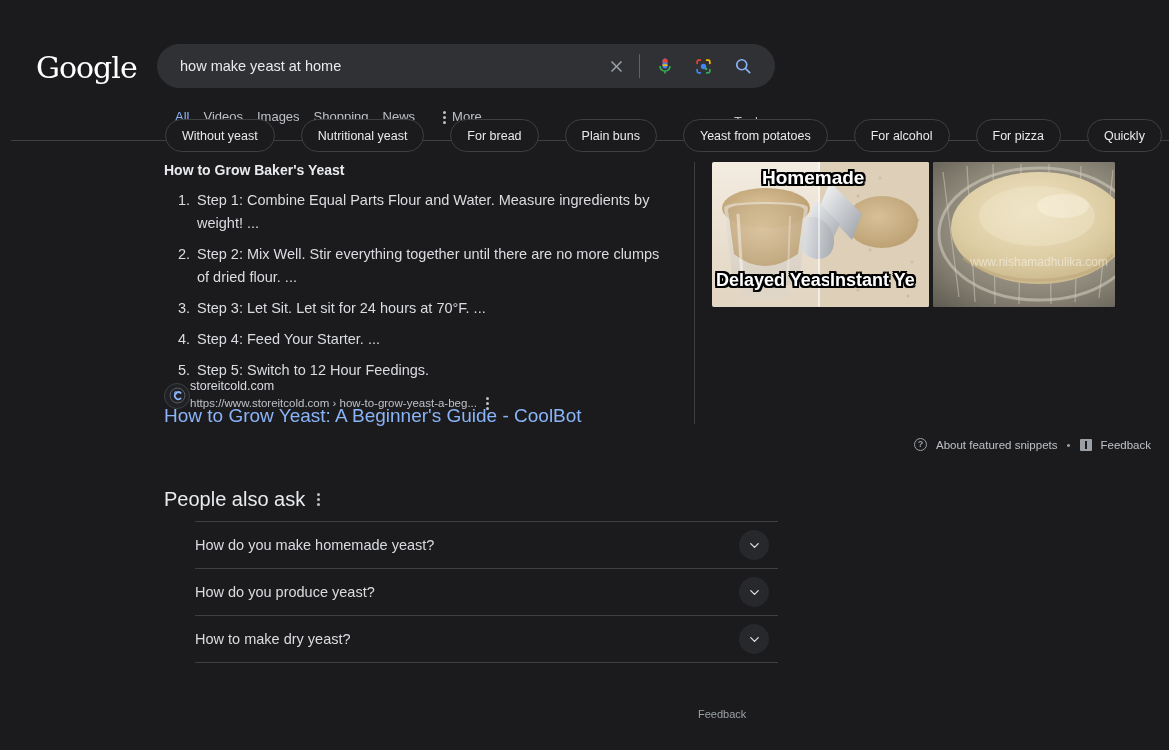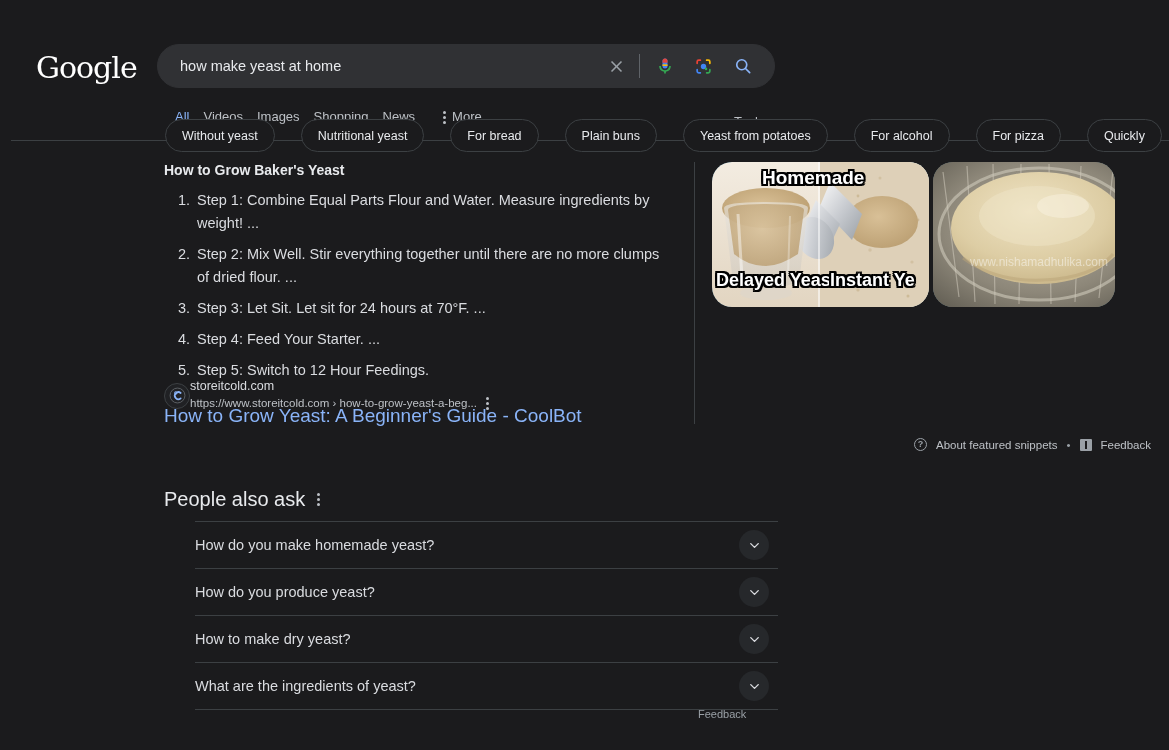--- a/index.html
+++ b/index.html
@@ -146,21 +146,21 @@
     font-size: 19px; color: #8ab4f8; cursor: pointer;
     line-height: 25px; text-decoration: none;
   }
 
   
   .imgrow {
     position: absolute; left: 712px; top: 162px;
     display: flex; gap: 4px;
   }
   .thumb {
-    width: 217px; height: 145px; border-radius: 20px;
+    width: 217px; height: 145px; border-radius: 2px;
     overflow: hidden; position: relative; cursor: pointer;
     background: #0c4a6e;
   }
   .thumb.t2 { width: 182px; }
 
   .capt {
     position: absolute; color: #fff; font-weight: bold;
     font-family: "Liberation Sans", sans-serif;
     text-shadow:
       -2px -2px 0 #000, 2px -2px 0 #000, -2px 2px 0 #000, 2px 2px 0 #000,
@@ -463,25 +463,17 @@
 
   <div class="paa-item">
     <span class="q">How to make dry yeast?</span>
     <span class="chev">
       <svg width="15" height="15" viewBox="0 0 24 24">
           <path d="M6 9l6 6 6-6" stroke="#dadce0" stroke-width="2.2" fill="none" stroke-linecap="round" stroke-linejoin="round"></path>
         </svg>
     </span>
   </div>
 
-  <div class="paa-item">
-    <span class="q">What are the ingredients of yeast?</span>
-    <span class="chev">
-      <svg width="15" height="15" viewBox="0 0 24 24">
-          <path d="M6 9l6 6 6-6" stroke="#dadce0" stroke-width="2.2" fill="none" stroke-linecap="round" stroke-linejoin="round"></path>
-        </svg>
-    </span>
-  </div>
 
   <div class="paa-bottom"></div>
 </div>
 
 <div class="paa-feedback">Feedback</div>
 
 </body></html>

